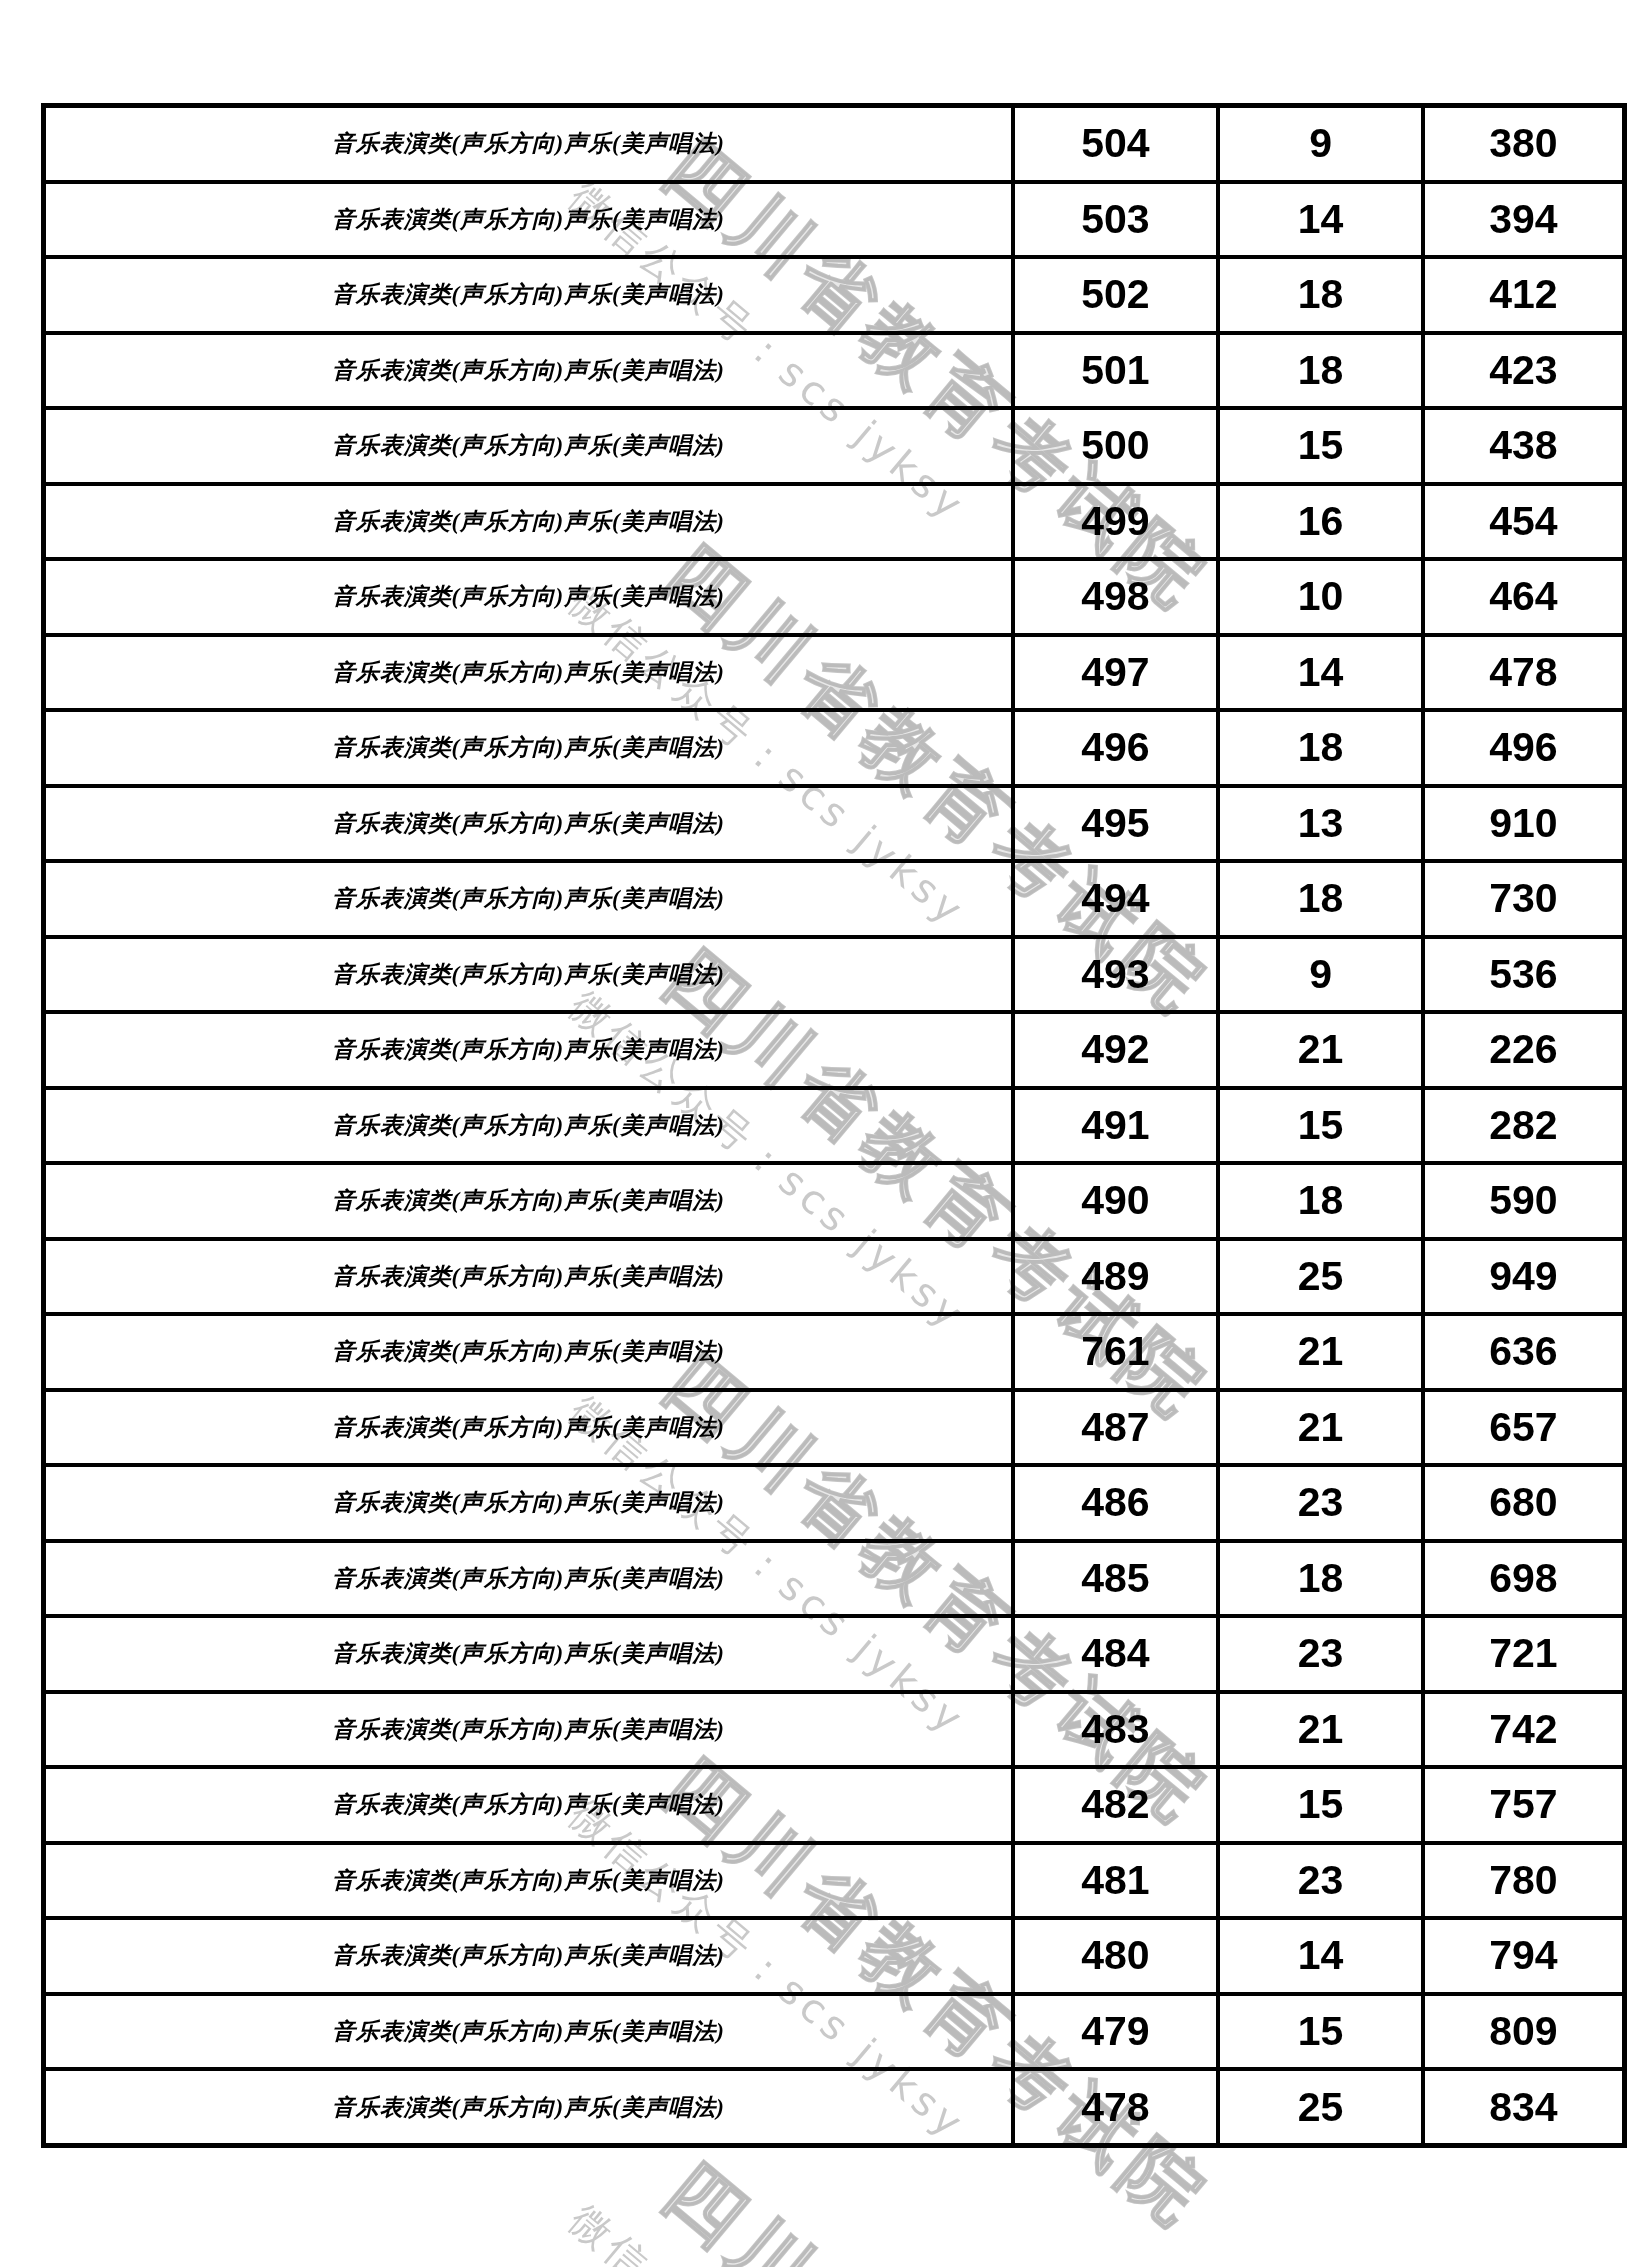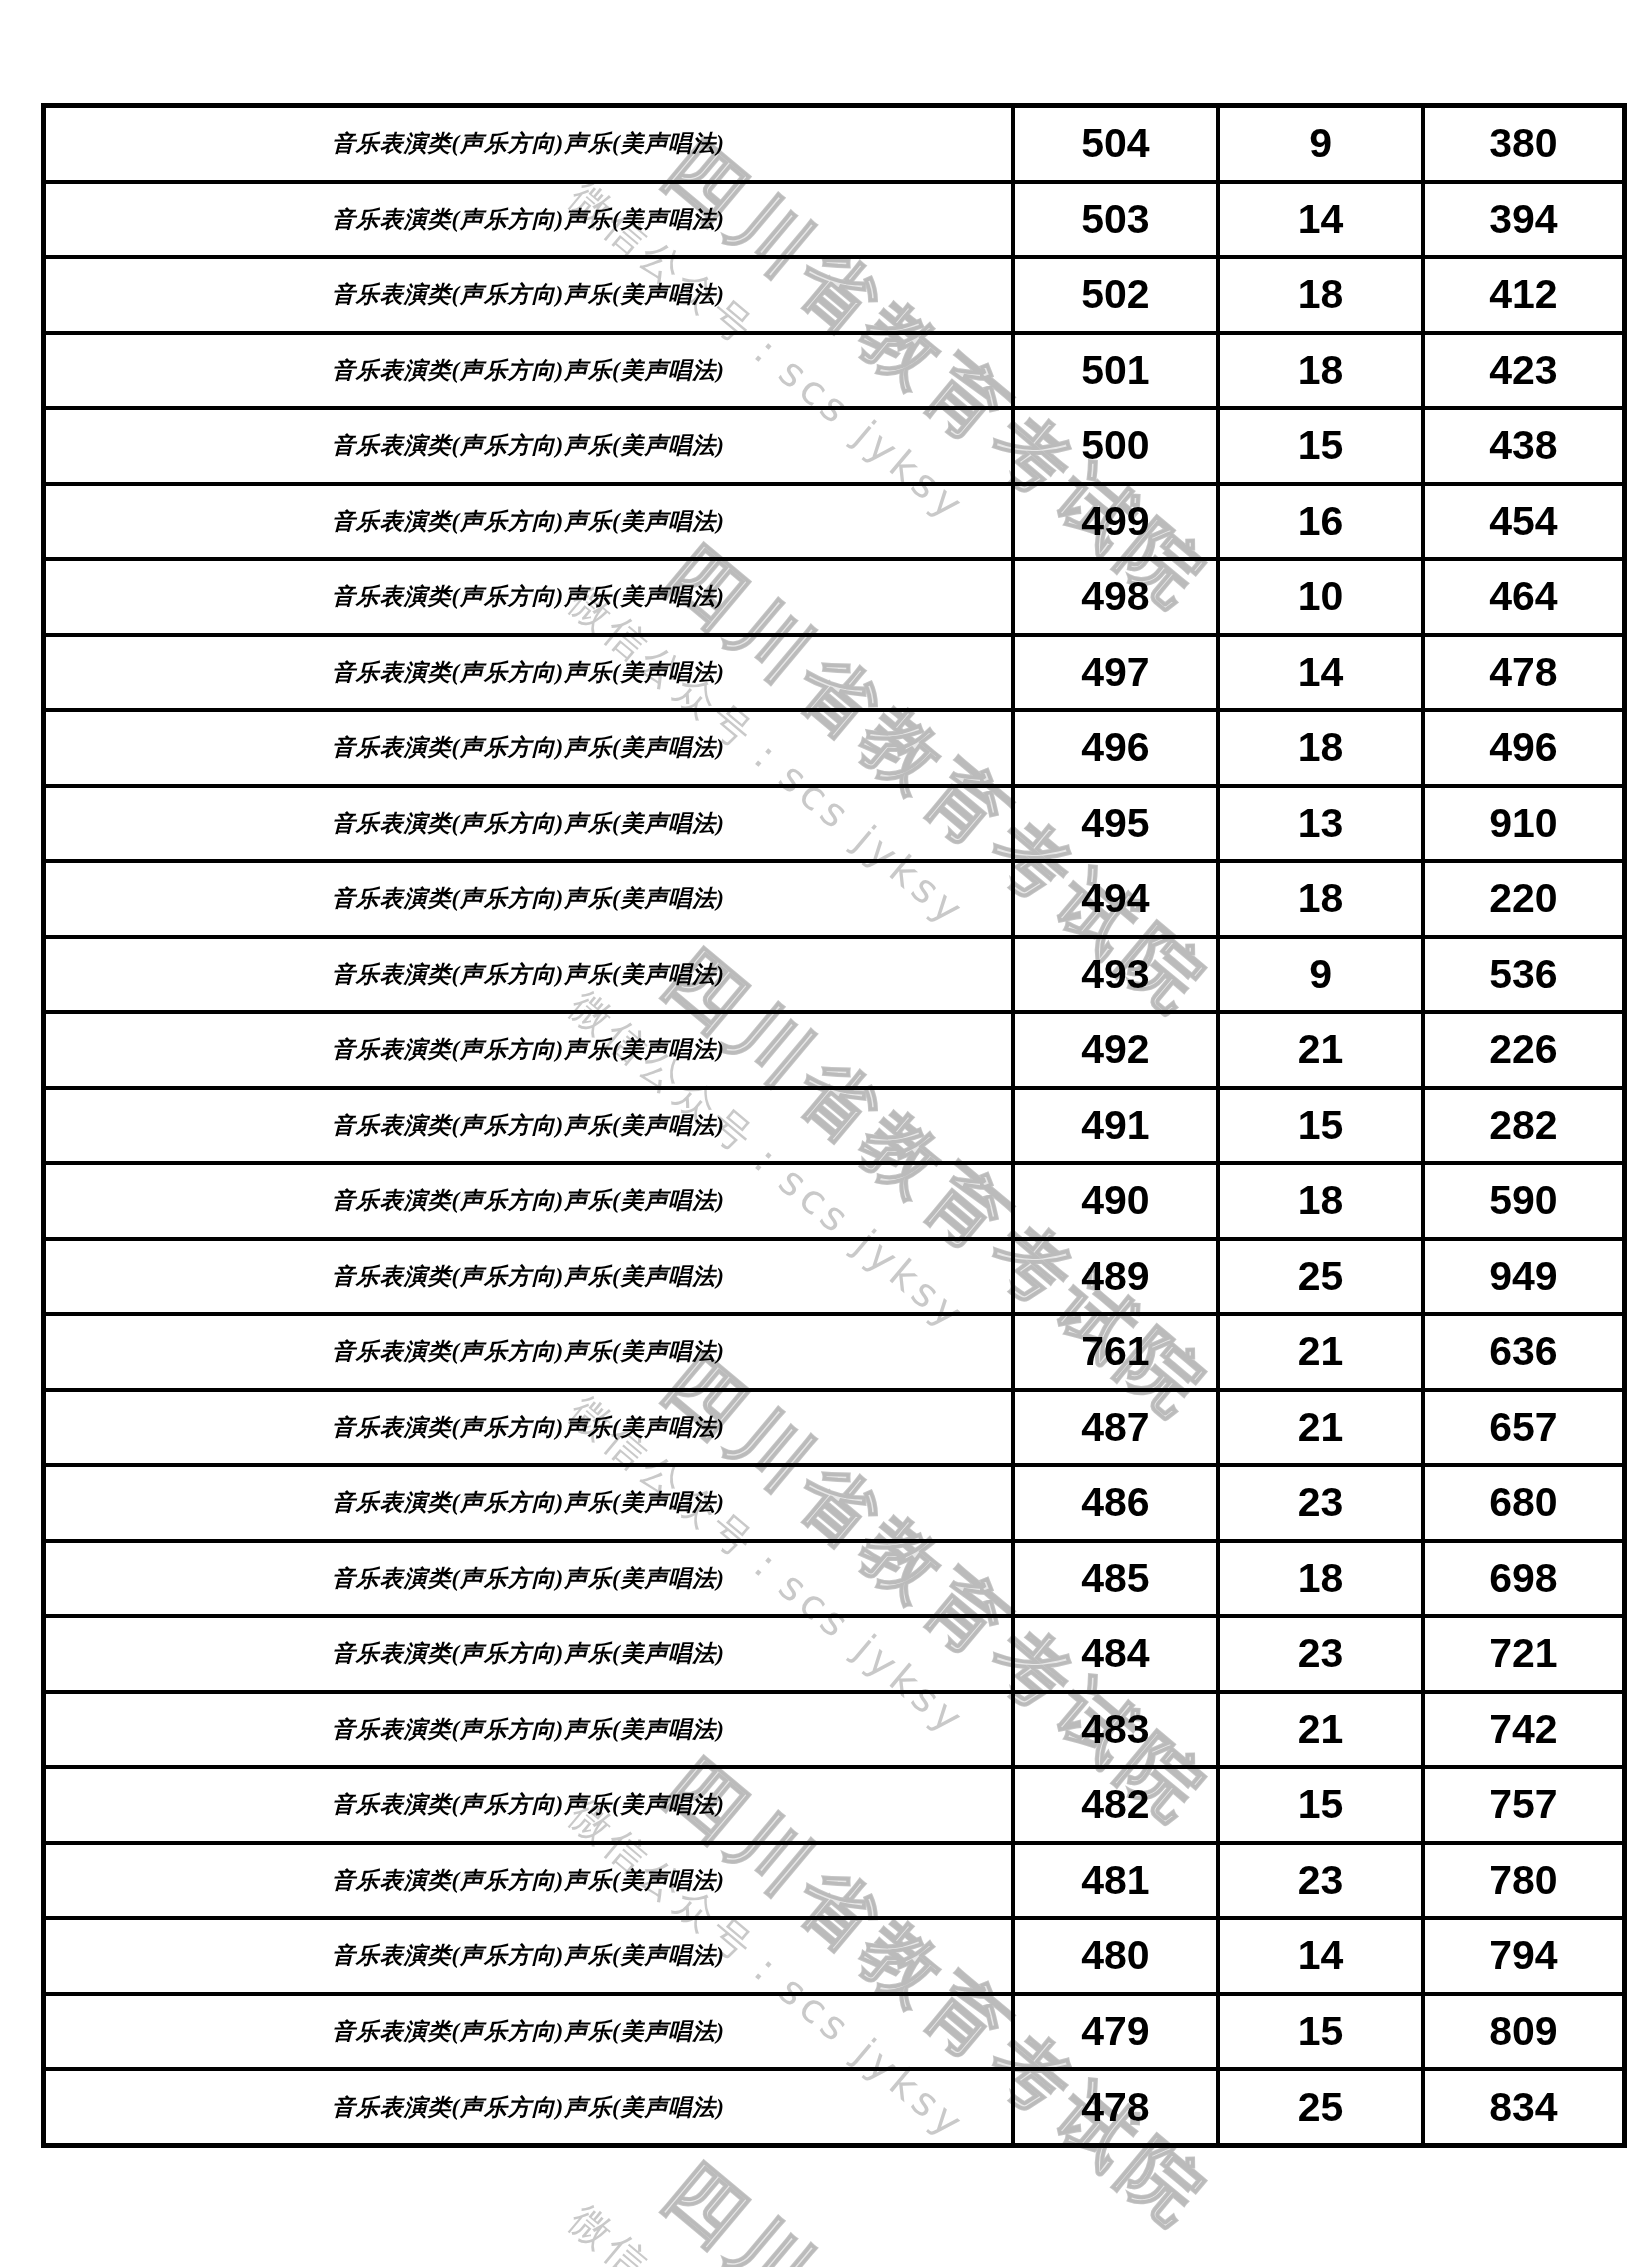--- a/index.html
+++ b/index.html
@@ -146,21 +146,21 @@
         <tr>
       <td class="cat">音乐表演类(声乐方向)声乐(美声唱法)</td>
       <td class="num">495</td>
       <td class="num">13</td>
       <td class="num">910</td>
     </tr>
         <tr>
       <td class="cat">音乐表演类(声乐方向)声乐(美声唱法)</td>
       <td class="num">494</td>
       <td class="num">18</td>
-      <td class="num">220</td>
+      <td class="num">730</td>
     </tr>
         <tr>
       <td class="cat">音乐表演类(声乐方向)声乐(美声唱法)</td>
       <td class="num">493</td>
       <td class="num">9</td>
       <td class="num">536</td>
     </tr>
         <tr>
       <td class="cat">音乐表演类(声乐方向)声乐(美声唱法)</td>
       <td class="num">492</td>

